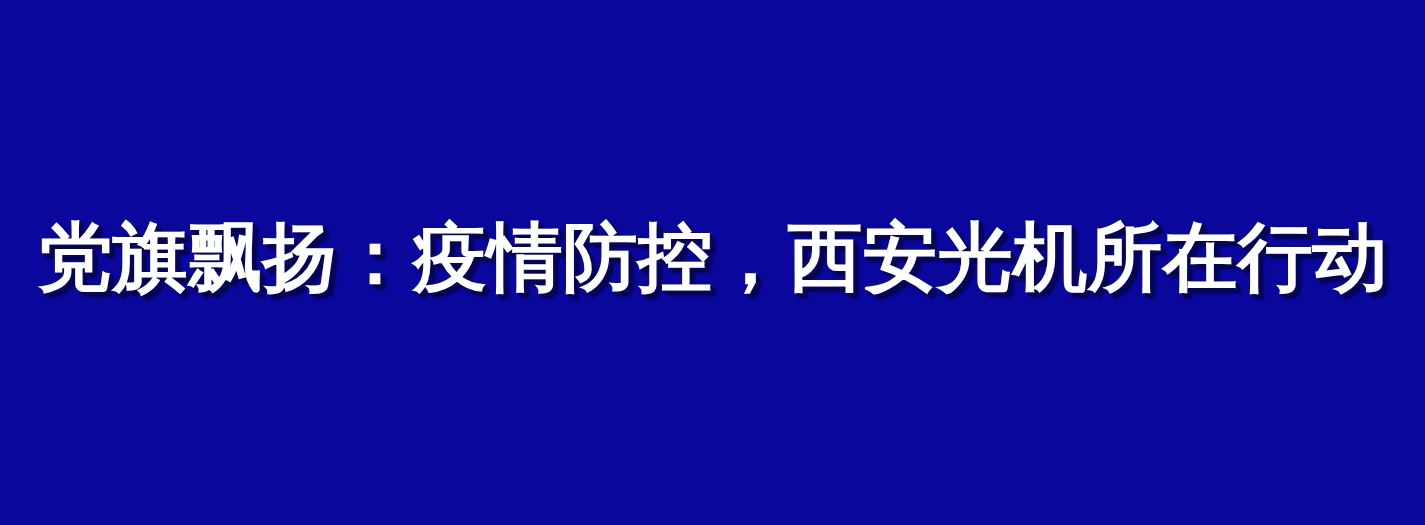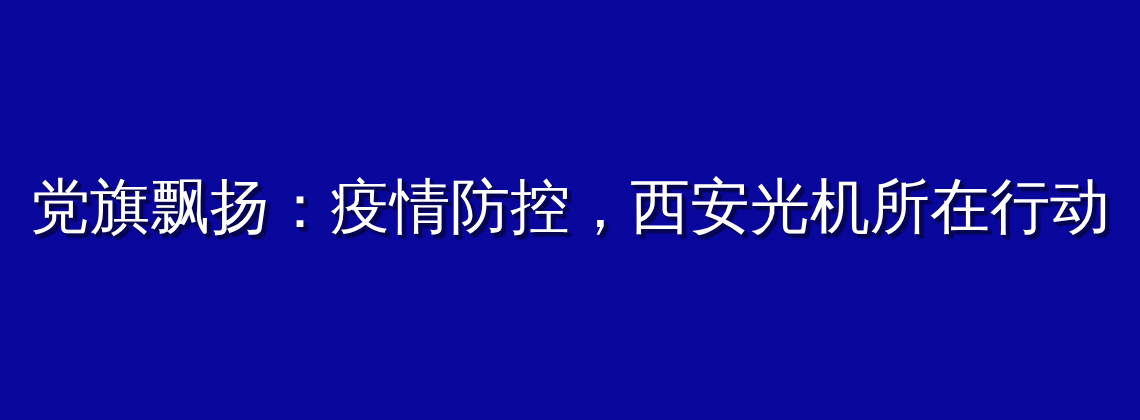--- a/index.html
+++ b/index.html
@@ -34,21 +34,21 @@
     transform: translateY(-4px);
   }
 
   #banner-title {
     display: block;
     white-space: nowrap;
     color: #FFFFFF;
     font-family: "DejaVu Sans", "Liberation Sans", sans-serif;
     font-size: 60px;
     line-height: 64px;
-    font-weight: 400;
+    font-weight: 700;
     letter-spacing: 0px;
     text-align: center;
     text-shadow:
       3px 3px 0 #060653,
       2px 2px 0 #060653,
       4px 4px 2px rgba(3, 3, 45, 0.85);
     -webkit-font-smoothing: antialiased;
   }
 </style>
 </head>

